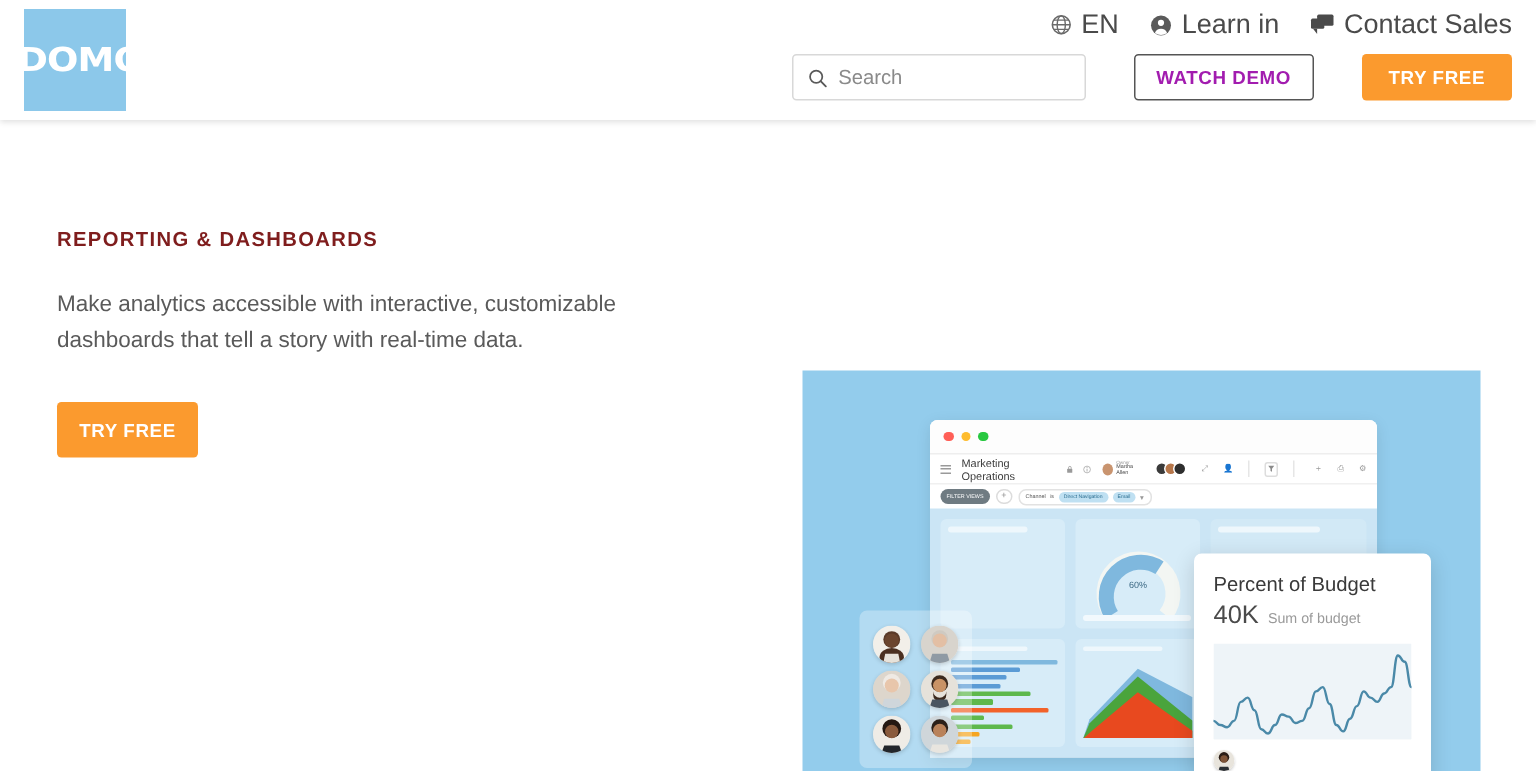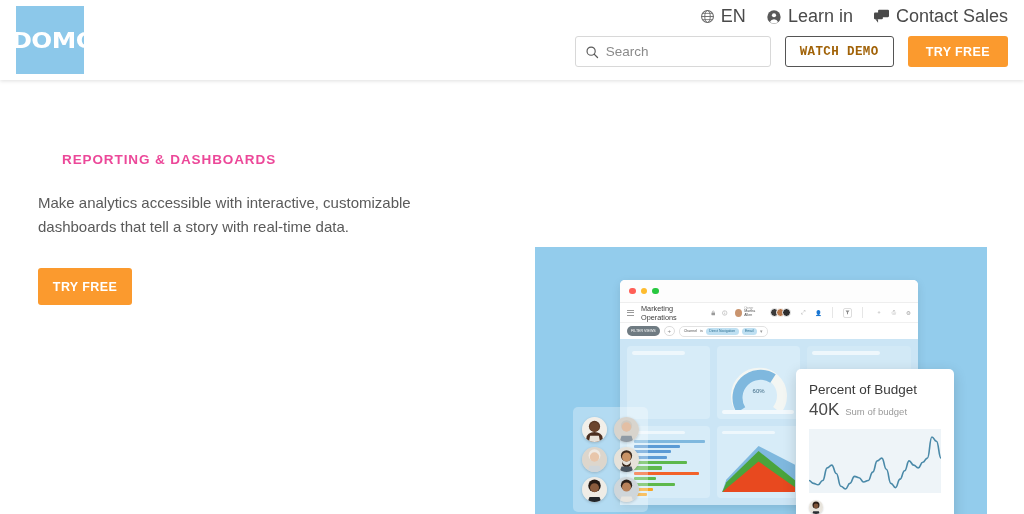--- a/index.html
+++ b/index.html
@@ -34,42 +34,42 @@
   .nav-item {
     display: flex; align-items: center; gap: 4px;
     font-size: 15px; color: #4a4a4a; cursor: pointer; white-space: nowrap;
   }
   .chev { width: 7px; height: 7px; border-right: 1.6px solid #7a7a7a; border-bottom: 1.6px solid #7a7a7a;
           transform: rotate(45deg) translate(-2px,-2px); display: inline-block; }
 
   .util { position: absolute; right: 16px; top: 6px; display: flex; align-items: center; gap: 20px; }
   .util-item { display: flex; align-items: center; gap: 6px; font-size: 18px; color: #4a4a4a; cursor: pointer; white-space: nowrap; }
 
-  .actions { position: absolute; right: 16px; top: 36px; display: flex; align-items: center; gap: 14px; }
+  .actions { position: absolute; right: 16px; top: 36px; display: flex; align-items: center; gap: 32px; }
   .search-box {
     width: 196px; height: 31px; border: 1px solid #d8d8d8; border-radius: 3px;
     display: flex; align-items: center; padding: 0 9px; gap: 7px; background: #fff;
   }
   .search-input {
     border: none; outline: none; font-size: 13.5px; color: #6a6a6a;
     font-family: "Liberation Sans", sans-serif; width: 150px; background: transparent;
   }
   .search-input::placeholder { color: #8a8a8a; }
   .btn {
     height: 31px; display: flex; align-items: center; justify-content: center;
     font-size: 12.5px; font-weight: 700; letter-spacing: 0.4px; cursor: pointer; border-radius: 3px;
     white-space: nowrap;
   }
-  .btn-outline { border: 1.5px solid #555; color: #a16207; padding: 0 14px; background: #fff; font-family: Liberation Mono, monospace; }
+  .btn-outline { border: 1.5px solid #555; color: #a21caf; padding: 0 14px; background: #fff; }
   .btn-orange { background: #fb9a2e; color: #fff; padding: 0 18px; border: none; }
 
   
   .hero { position: relative; width: 1024px; height: 434px; background: #ffffff; }
   .hero-left { position: absolute; left: 38px; top: 72px; width: 430px; }
-  .eyebrow { font-size: 13.5px; font-weight: 700; letter-spacing: 0.9px; color: #ec4899; margin-left: 24px; }
+  .eyebrow { font-size: 13.5px; font-weight: 700; letter-spacing: 0.9px; color: #7f1d1d; }
   .hero-title {
     margin-top: 14px; font-size: 43px; line-height: 1.26; font-weight: 700; color: #4a4a4a;
     letter-spacing: -0.6px;
   }
   .hero-sub { margin-top: 24px; font-size: 15px; line-height: 1.58; color: #5a5a5a; width: 400px; }
   .hero-cta { margin-top: 30px; }
   .btn-hero { width: 94px; height: 37px; font-size: 12.5px; }
 
   
   .illus { position: absolute; left: 535px; top: 167px; width: 452px; height: 294px; background: #93ccec; overflow: hidden; }

